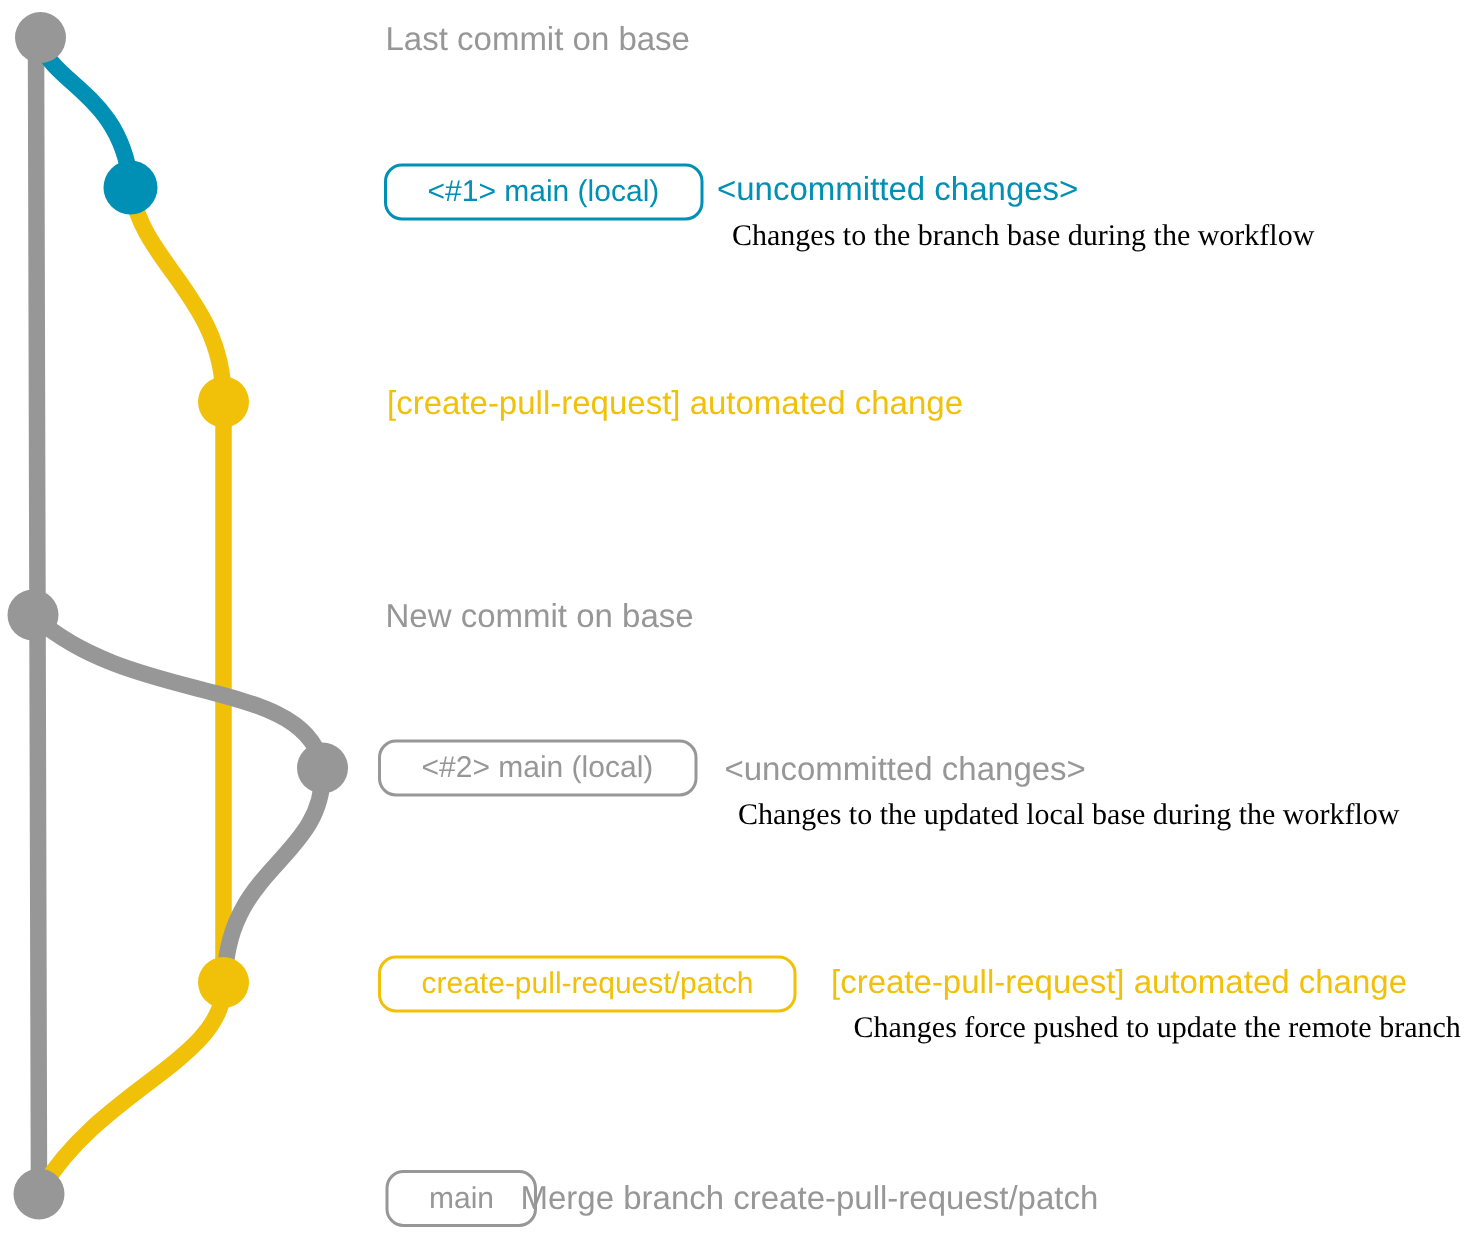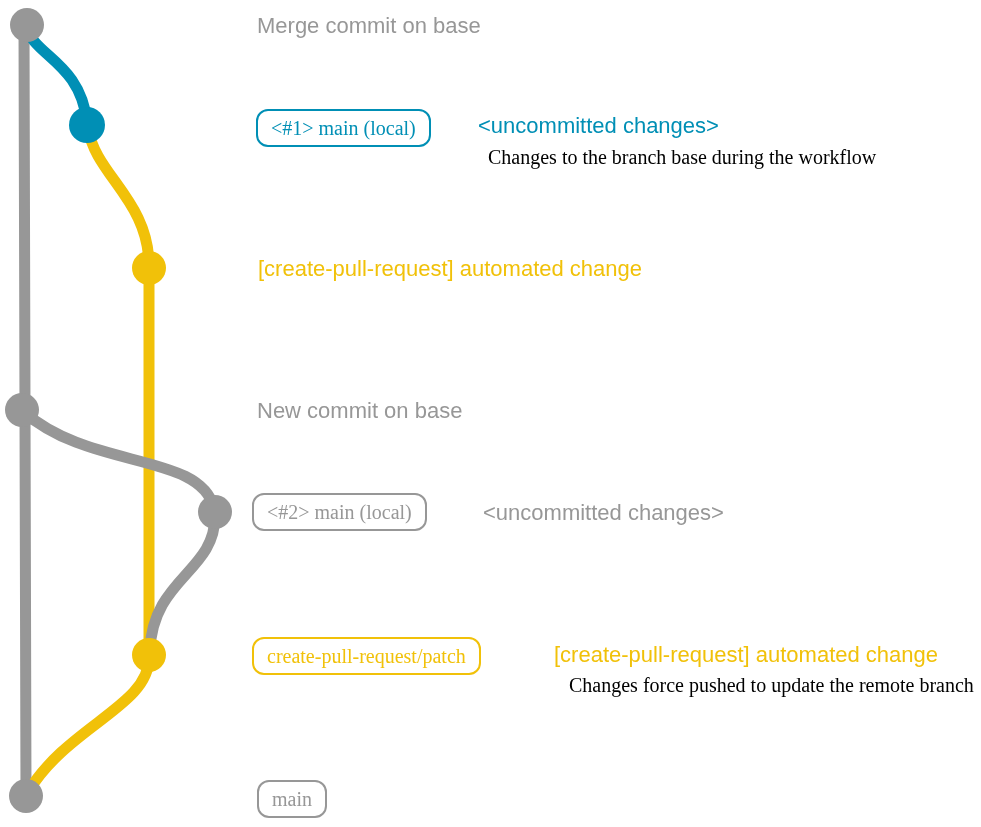--- a/index.html
+++ b/index.html
@@ -10,21 +10,21 @@
   svg.graph{position:absolute;left:0;top:0;}
   .lbl{position:absolute;white-space:nowrap;line-height:1.15;}
   .h{font-size:22px;color:#979797;}
   .note{font-size:22px;}
   .note.blue{color:#008fb5;}
   .note.yellow{color:#f1c109;}
   .note.gray{color:#979797;}
   .desc{font-size:20px;font-family:"Liberation Serif",serif;color:#000000;}
   .badge{
     position:absolute;white-space:nowrap;background:#ffffff;
-    border:2px solid;border-radius:12px;padding:5px 13px;font-size:20px;line-height:1.2;font-family:Liberation Serif, serif;
+    border:2px solid;border-radius:12px;padding:5px 27px;font-size:20px;line-height:1.2;
   }
   .badge.blue{color:#008fb5;border-color:#008fb5;}
   .badge.gray{color:#979797;border-color:#979797;text-align:right;}
   .badge.yellow{color:#f1c109;border-color:#f1c109;}
 </style>
 </head>
 <body>
 
 <div class="stage">
 
@@ -38,32 +38,34 @@
       <path d="M 149 658 C 149 706, 68 726, 28 792" stroke="#f1c109" stroke-width="11" fill="none" stroke-linecap="round"></path>
       <circle cx="27" cy="25" r="17" fill="#979797"></circle>
       <circle cx="87" cy="125" r="18" fill="#008fb5"></circle>
       <circle cx="149" cy="268" r="17" fill="#f1c109"></circle>
       <circle cx="22" cy="410" r="17" fill="#979797"></circle>
       <circle cx="215" cy="512" r="17" fill="#979797"></circle>
       <circle cx="149" cy="655" r="17" fill="#f1c109"></circle>
       <circle cx="26" cy="796" r="17" fill="#979797"></circle>
     </svg>
 
-  <div class="lbl h" style="left:257px;top:13px">Merge commit on base</div>
+  <div class="lbl h" style="left:257px;top:13px">Last commit on base</div>
 
   <div class="badge blue" style="left:256px;top:109px">&lt;#1&gt; main (local)</div>
   <div class="lbl note blue" style="left:478px;top:113px">&lt;uncommitted changes&gt;</div>
   <div class="lbl desc" style="left:488px;top:146px">Changes to the branch base during the workflow</div>
 
   <div class="lbl note yellow" style="left:258px;top:256px">[create-pull-request] automated change</div>
 
   <div class="lbl h" style="left:257px;top:398px">New commit on base</div>
 
   <div class="badge gray" style="left:252px;top:493px">&lt;#2&gt; main (local)</div>
   <div class="lbl note gray" style="left:483px;top:500px">&lt;uncommitted changes&gt;</div>
+  <div class="lbl desc" style="left:492px;top:532px">Changes to the updated local base during the workflow</div>
 
   <div class="badge yellow" style="left:252px;top:637px">create-pull-request/patch</div>
   <div class="lbl note yellow" style="left:554px;top:642px">[create-pull-request] automated change</div>
   <div class="lbl desc" style="left:569px;top:674px">Changes force pushed to update the remote branch</div>
 
   <div class="badge gray" style="left:257px;top:780px">main</div>
+  <div class="lbl note gray" style="left:347px;top:786px">Merge branch create-pull-request/patch</div>
 
 </div>
 
 </body></html>

